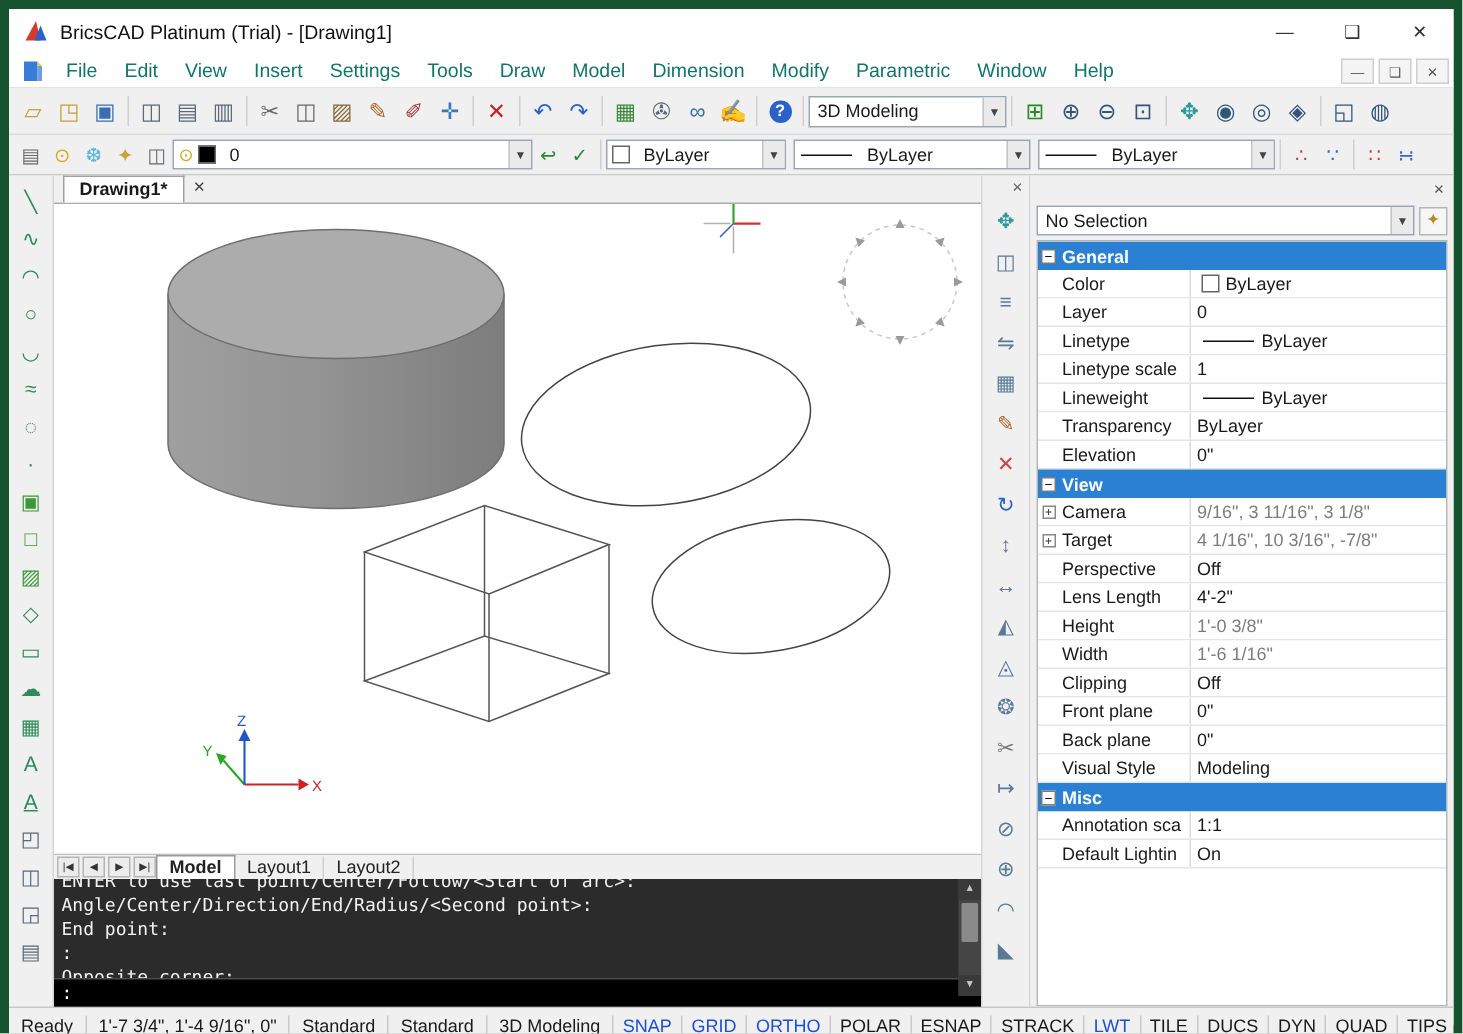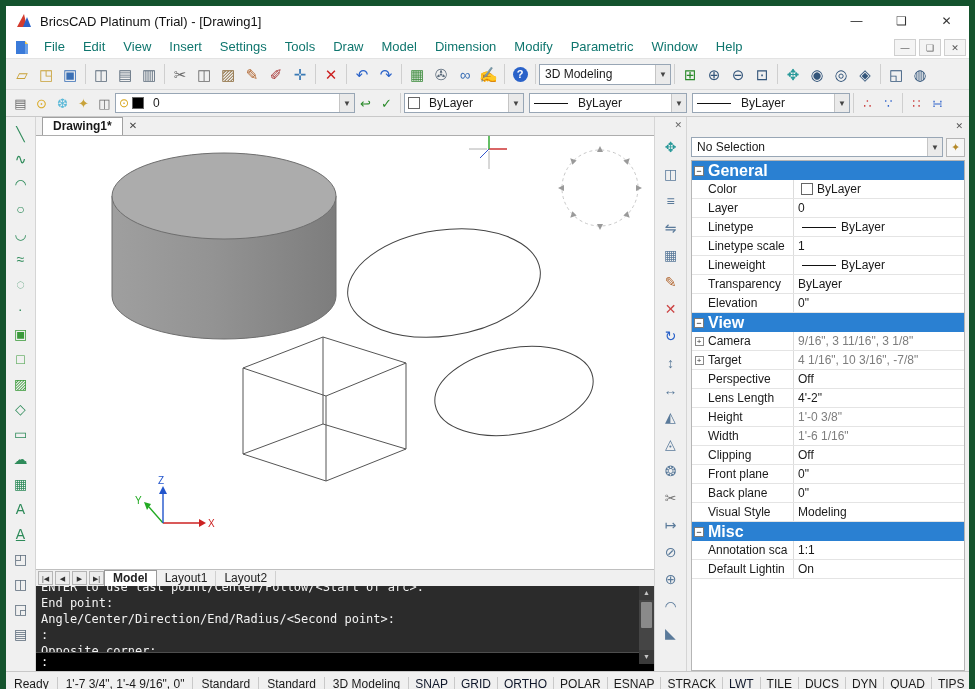--- a/index.html
+++ b/index.html
@@ -80,36 +80,36 @@
   
   .props { flex: 1; background: #f0f0f0; display: flex; flex-direction: column; overflow: hidden; }
   .props-top { height: 17px; display: flex; justify-content: flex-end; align-items: center; flex: none; }
   .props-top .pclose { font-size: 9px; color: #555; padding: 0 6px; cursor: default; }
   .props-combo-row { height: 26px; display: flex; align-items: center; padding: 0 4px; flex: none; }
   .props-combo-row .combo { flex: 1; height: 20px; }
   .pfilter { width: 19px; height: 19px; margin-left: 3px; border: 1px solid #b5b5b5; background: #f6f6f6; text-align: center; line-height: 17px; font-size: 11px; color: #b58a2a; cursor: default; flex: none; }
   .props-grid { margin: 0 4px; background: #fff; border: 1px solid #b5b5b5; flex: 1; overflow: hidden; }
   .phead { display: flex; align-items: center; height: 19px; background: #2a80d2; color: #fff; cursor: default; }
   .phead .hbox { width: 10px; height: 10px; background: #fff; border: 1px solid #7a7a7a; color: #000; font-size: 9px; line-height: 8px; text-align: center; margin: 0 2px; flex: none; }
-  .phead .htitle { font-weight: bold; font-size: 16px; padding-left: 2px; }
+  .phead .htitle { font-weight: bold; font-size: 12px; padding-left: 2px; }
   .prow { display: flex; height: 19px; border-bottom: 1px solid #e4e4e4; background: #fff; }
   .prow .gut { width: 14px; flex: none; display: flex; align-items: center; justify-content: center; }
   .prow .xbox { width: 9px; height: 9px; border: 1px solid #888; background: #fff; font-size: 8px; line-height: 7px; text-align: center; color: #333; cursor: default; }
   .prow .plabel { width: 88px; flex: none; border-right: 1px solid #dcdcdc; line-height: 18px; padding-left: 2px; white-space: nowrap; overflow: hidden; }
   .prow .pvalue { flex: 1; display: flex; align-items: center; padding-left: 4px; white-space: nowrap; overflow: hidden; cursor: default; }
   .prow .pvalue .vtext { line-height: 18px; }
   .prow .pvalue.muted .vtext { color: #7d7d7d; }
 
   
   .statusbar { height: 24px; background: #f0f0f0; border-top: 1px solid #c8c8c8; display: flex; align-items: center; flex: none; font-size: 12px; }
   .sfield { padding: 0 8px; white-space: nowrap; }
   .ssep { width: 1px; height: 14px; background: #c9c9c9; flex: none; }
   .stoggle { padding: 0 6px; white-space: nowrap; cursor: default; }
   .stoggle.on { color: #1a1a1a; }
-  .stoggle.off { color: #0f172a; }
+  .stoggle.off { color: #1d4ed8; }
 </style>
 </head>
 <body>
 
 <div class="window">
 
   <div class="titlebar">
     <svg class="appicon" viewBox="0 0 18 18">
       <polygon points="2,15 9,2 12,15" fill="#d23b2e"></polygon>
       <polygon points="8,15 12,5 16,15" fill="#2a62c9"></polygon>
@@ -471,22 +471,22 @@
           <span class="navbtn">▶|</span>
           <span class="ltab active">Model</span>
           <span class="ltab">Layout1</span>
           <span class="ltab">Layout2</span>
         </div>
 
       <div class="command">
         <div class="cmd-log">
           <div class="cmd-log-inner" id="cmd-log">
               <div class="cmd-line">ENTER to use last point/Center/Follow/&lt;Start of arc&gt;:</div>
+              <div class="cmd-line">Angle/Center/Direction/End/Radius/&lt;Second point&gt;:</div>
               <div class="cmd-line">End point:</div>
-              <div class="cmd-line">Angle/Center/Direction/End/Radius/&lt;Second point&gt;:</div>
               <div class="cmd-line">:</div>
               <div class="cmd-line">Opposite corner:</div>
             </div>
         </div>
         <div class="cmd-scroll">
           <span class="sbtn">▲</span>
           <span class="strack">
               <span class="sthumb" style="display:block"></span>
             </span>
           <span class="sbtn">▼</span>

